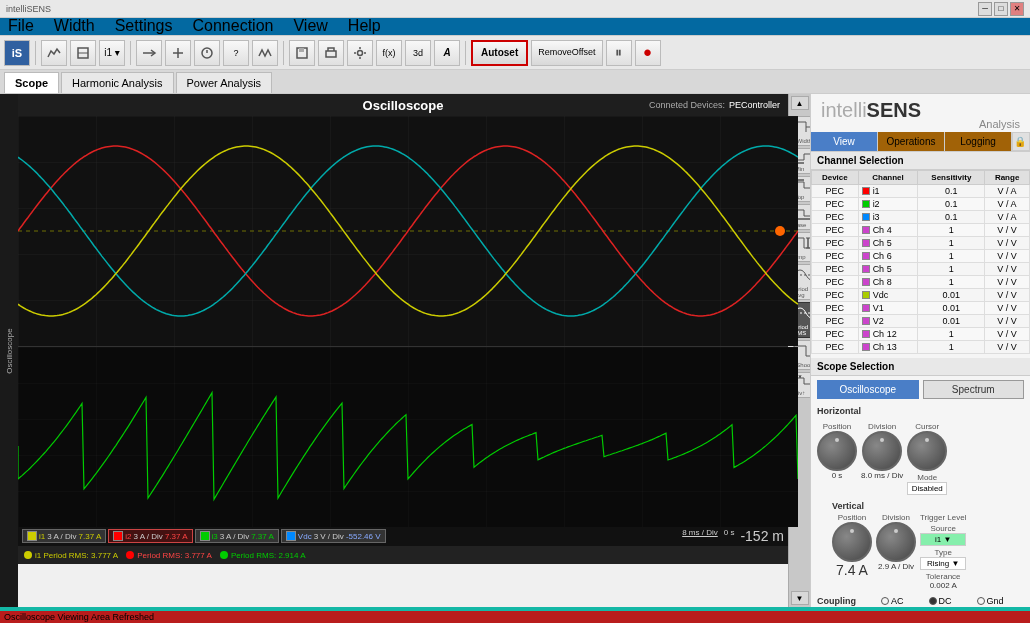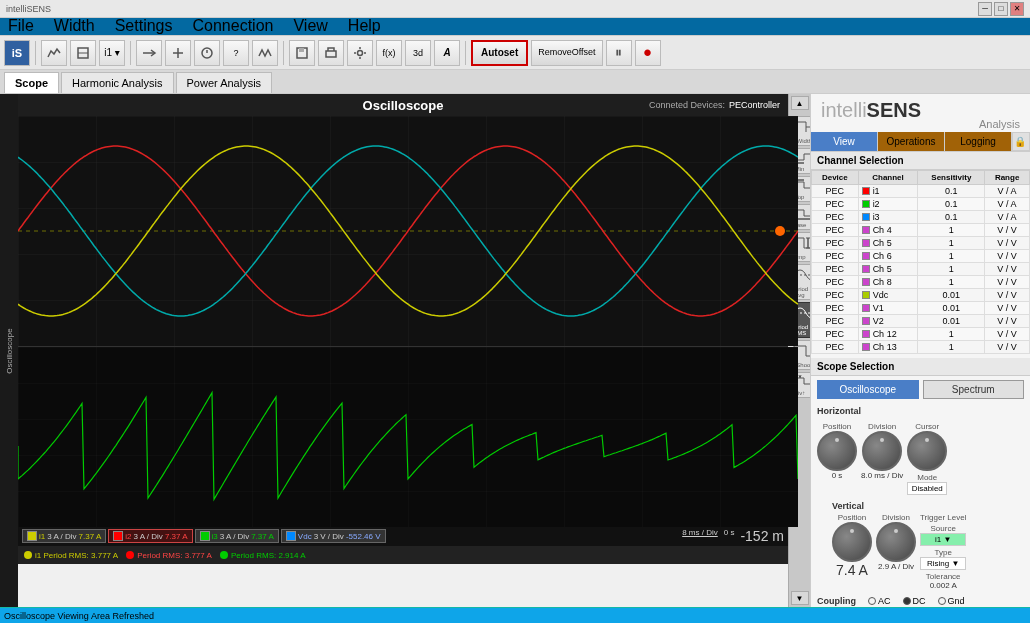--- a/index.html
+++ b/index.html
@@ -48,27 +48,27 @@
 
     
     .scope-select { display: flex; gap: 4px; padding: 4px 6px; }
     .scope-select-btn { flex: 1; padding: 3px; font-size: 10px; text-align: center; border: 1px solid #999; cursor: pointer; }
     .scope-select-btn.active { background: #4a7ec7; color: #fff; border-color: #4a7ec7; }
     .scope-select-btn.inactive { background: #e0e0e0; color: #333; }
     .knob { width: 36px; height: 36px; border-radius: 50%; background: radial-gradient(circle at 35% 35%, #888, #444); border: 2px solid #666; margin: 0 auto; position: relative; display: flex; align-items: center; justify-content: center; }
     .knob-dot { width: 4px; height: 4px; background: #ccc; border-radius: 50%; position: absolute; top: 5px; }
 
     
-    .coupling-row { display: flex; gap: 12px; align-items: center; font-size: 9px; padding: 3px 6px; }
+    .coupling-row { display: flex; gap: 25px; align-items: center; font-size: 9px; padding: 3px 6px; }
     .radio-option { display: flex; align-items: center; gap: 2px; }
     .radio-circle { width: 8px; height: 8px; border-radius: 50%; border: 1px solid #555; display: inline-block; }
     .radio-circle.selected { background: #333; }
 
     
-    .status-bar { height: 16px; background: #0ea5e9; border-top: 1px solid #14b8a6; display: flex; align-items: center; padding: 0 4px; font-size: 9px; }
+    .status-bar { height: 16px; background: #b91c1c; border-top: 4px solid #14b8a6; display: flex; align-items: center; padding: 0 4px; font-size: 9px; }
 
     
     .scope-left-panel { width: 22px; background: #2a2a2a; display: flex; flex-direction: column; align-items: center; position: relative; }
     .osc-label-vert { position: absolute; top: 50%; left: 50%; transform: translate(-50%, -50%) rotate(-90deg); color: #aaa; font-size: 9px; white-space: nowrap; }
 
     
     .right-panel-inner { flex: 1; overflow-y: auto; overflow-x: hidden; }
     .right-panel-inner::-webkit-scrollbar { width: 6px; }
     .right-panel-inner::-webkit-scrollbar-thumb { background: #aaa; }
   </style>

